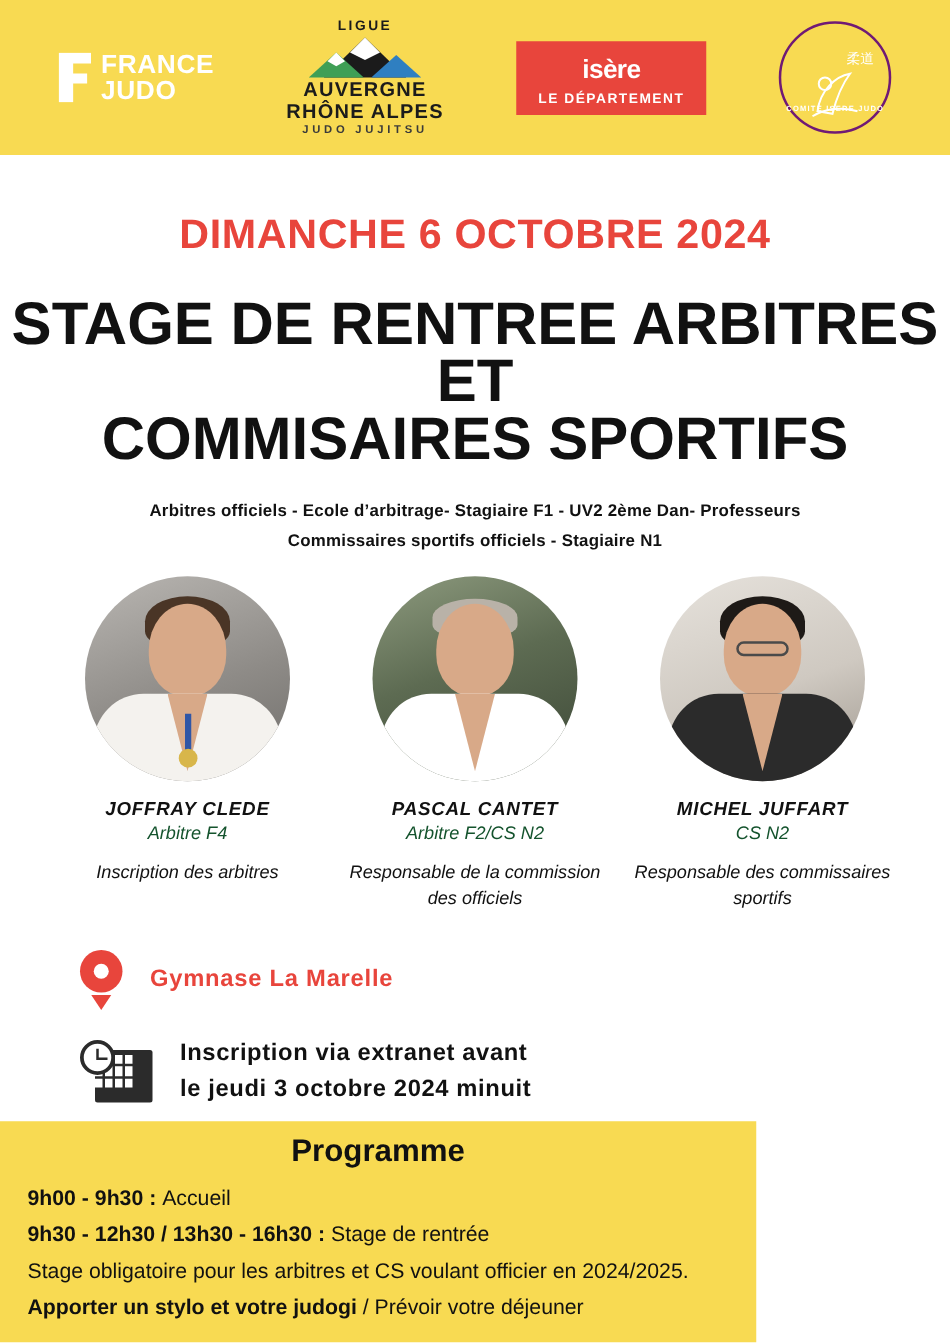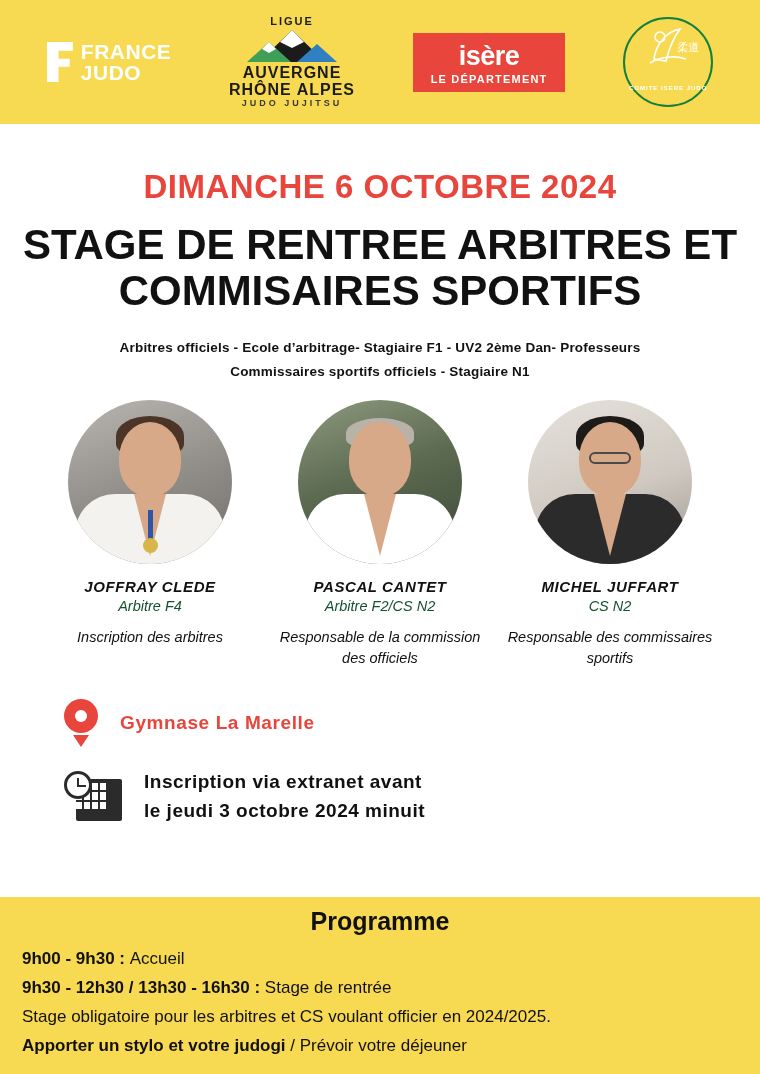--- a/index.html
+++ b/index.html
@@ -58,30 +58,30 @@
   .aura-main { font-size: 16px; font-weight: bold; letter-spacing: 1px; }
   .aura-sub { font-size: 9px; font-weight: bold; letter-spacing: 3px; color: #3a3a3a; }
 
   
   .isere {
     background: #e8453c;
     color: #ffffff;
     padding: 6px 18px 7px;
     text-align: center;
   }
-  .isere-main { font-size: 27px; font-weight: bold; line-height: 34px; letter-spacing: -0.5px; }
+  .isere-main { font-size: 21px; font-weight: bold; line-height: 34px; letter-spacing: -0.5px; }
   .isere-sub { font-size: 11px; font-weight: bold; letter-spacing: 1.2px; }
 
   
   .comite {
     width: 90px; height: 90px;
-    border: 2px solid #15803d;
+    border: 2px solid #701a75;
     border-radius: 50%;
     position: relative;
-    display: flex; align-items: flex-start; justify-content: center;
+    display: flex; align-items: flex-end; justify-content: center;
   }
   .comite-text {
     position: absolute;
     bottom: 14px;
     width: 100%;
     text-align: center;
     color: #ffffff;
     font-size: 6px;
     letter-spacing: 1px;
     font-weight: bold;
@@ -100,24 +100,24 @@
     text-align: center;
     color: #e8453c;
     font-size: 33px;
     font-weight: bold;
     margin-top: 44px;
     letter-spacing: 0.5px;
   }
   .title {
     text-align: center;
     color: #111111;
-    font-size: 42px;
+    font-size: 48px;
     font-weight: bold;
     line-height: 46px;
-    margin-top: 16px;
+    margin-top: 31px;
     padding: 0 8px;
   }
   .audience {
     text-align: center;
     color: #111111;
     font-size: 13.5px;
     font-weight: bold;
     margin-top: 22px;
     letter-spacing: 0.2px;
     line-height: 24px;
@@ -318,21 +318,21 @@
     font-weight: bold;
     font-size: 19px;
     line-height: 29px;
     letter-spacing: 0.5px;
   }
 
   
   .programme {
     position: absolute;
     left: 0; bottom: 0;
-    width: 760px;
+    width: 605px;
     background: #f8da52;
     padding: 10px 22px 14px;
   }
   .prog-title {
     text-align: center;
     font-size: 25px;
     font-weight: bold;
     color: #111111;
     margin-bottom: 8px;
   }

